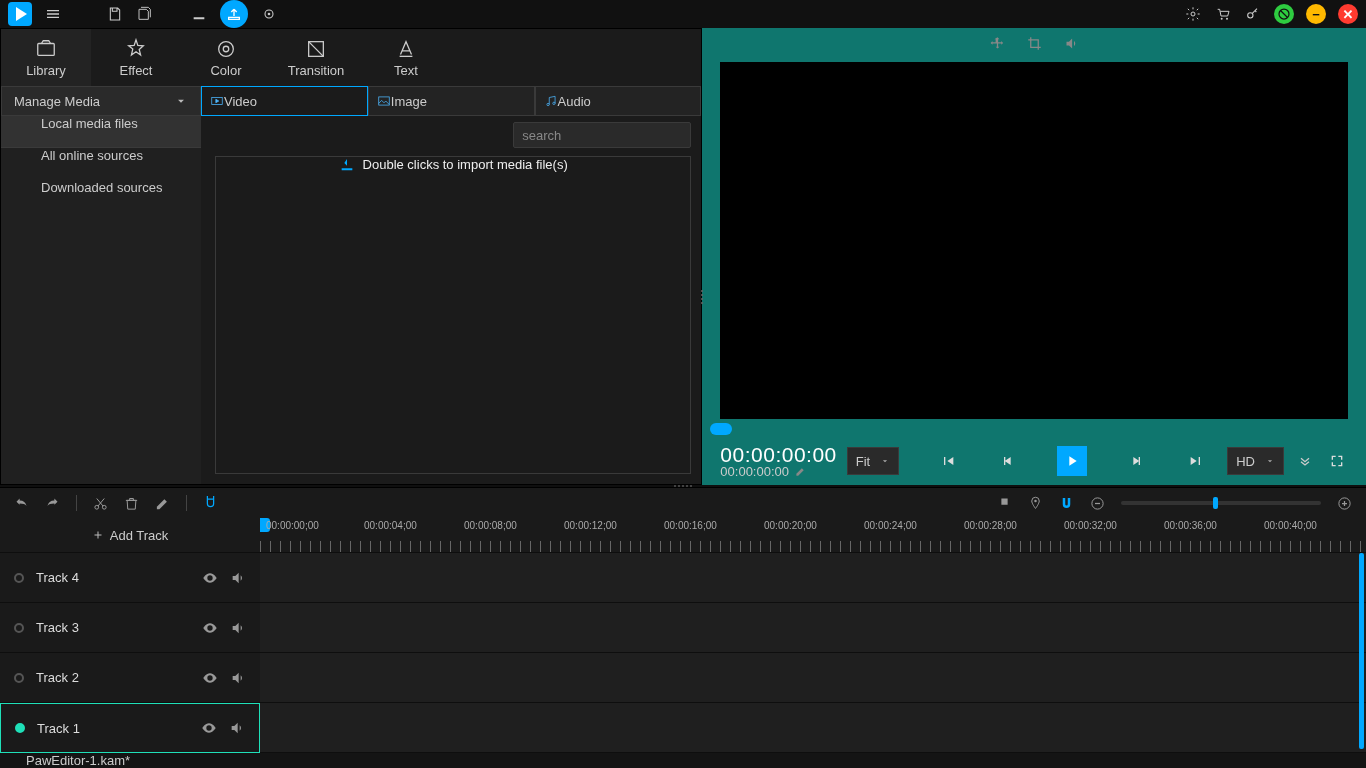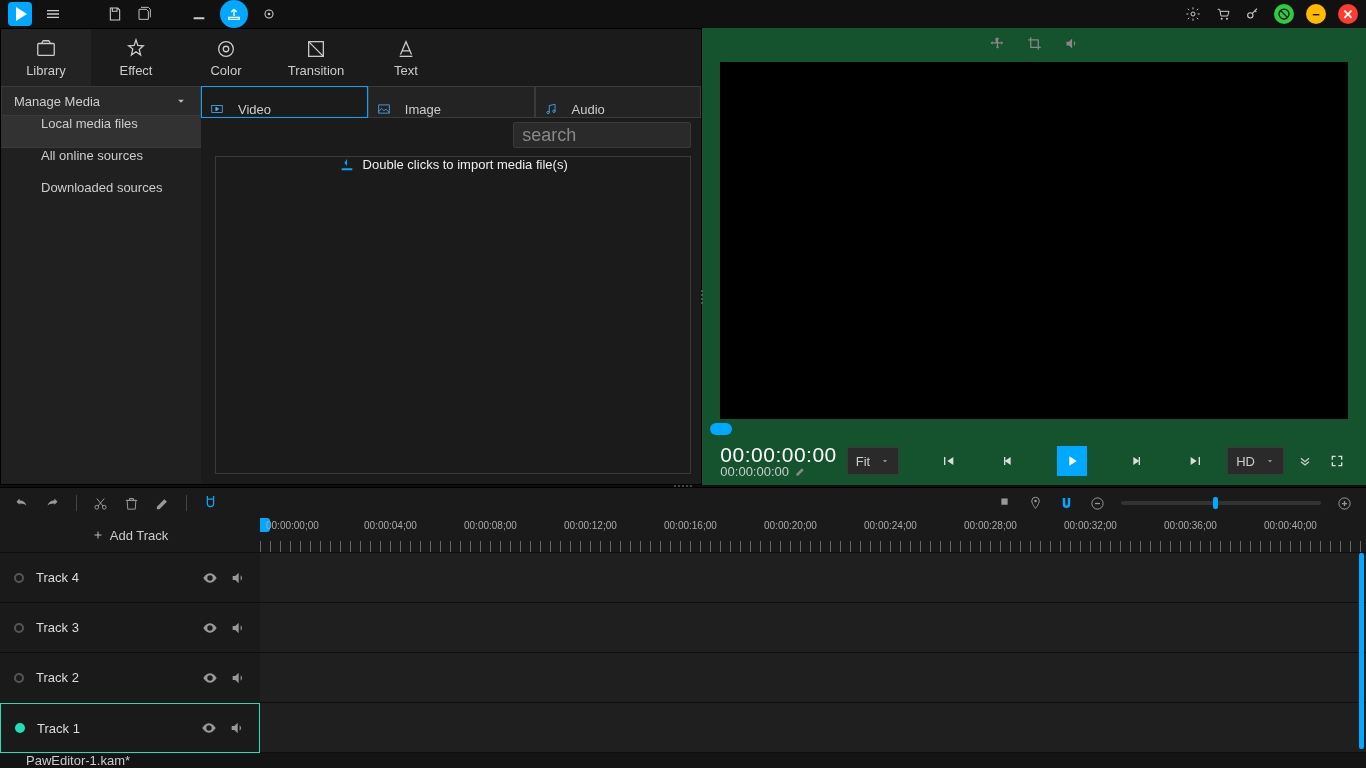--- a/index.html
+++ b/index.html
@@ -24,35 +24,35 @@
 .tab.active{background:#232323;color:#eee}
 .tab svg{width:22px;height:22px;fill:none;stroke:currentColor;stroke-width:1.4}
 .mediarow{display:flex;height:398px}
 .sidebar{width:200px;background:#202020;display:flex;flex-direction:column}
 .mm{height:30px;background:#2a2a2a;border:1px solid #3a3a3a;display:flex;align-items:center;padding:0 12px;justify-content:space-between;cursor:pointer}
 .mm svg{width:14px;height:14px;fill:#bbb}
 .sb-item{height:32px;display:flex;padding-left:40px;color:#bbb;cursor:pointer}
 .sb-item.active{background:#323232;color:#fff;border-bottom:1px solid #3a3a3a}
 .centerpane{flex:1;display:flex;flex-direction:column;position:relative}
 .mediatabs{height:30px;display:flex}
-.mtab{flex:1;border:1px solid #3a3a3a;display:flex;gap:14px;padding:15px 8px;color:#bbb;cursor:pointer;background:#232323}
+.mtab{flex:1;border:1px solid #3a3a3a;display:flex;align-items:center;gap:0;padding:0 8px;color:#bbb;cursor:pointer;background:#232323}
 .mtab.active{border:1px solid #00a8ff;background:#1b1b1b}
 .mtab svg{width:14px;height:14px;fill:none;stroke:#4db8ff;stroke-width:1.3}
 .searchrow{display:flex;justify-content:flex-end;padding:6px 10px}
 .searchbox{width:178px;height:26px;background:#2a2a2a;border:1px solid #3a3a3a;border-radius:2px;display:flex;align-items:center;padding:0 8px}
-.searchbox input{flex:1;background:transparent;border:none;outline:none;color:#ddd;font-size:18px}
+.searchbox input{flex:1;background:transparent;border:none;outline:none;color:#ddd;font-size:13px}
 .searchbox input::placeholder{color:#888}
 .searchbox svg{width:15px;height:15px;fill:none;stroke:#aaa;stroke-width:2}
 .drop{flex:1;margin:2px 10px 10px 14px;border:1px solid #3a3a3a;display:flex;justify-content:center;gap:8px;cursor:pointer}
 .drop svg{width:16px;height:16px;fill:#00a8ff}
 .drop span{color:#eee}
 .grip{position:absolute;right:-4px;top:50%;width:4px;height:24px;display:flex;flex-direction:column;gap:2px;justify-content:center}
 .grip i{width:2px;height:2px;background:#666;border-radius:50%}
 
-.right{flex:1;background:#14532d;display:flex;flex-direction:column}
+.right{flex:1;background:#0f766e;display:flex;flex-direction:column}
 .pvtools{height:30px;display:flex;align-items:center;justify-content:center;gap:22px}
 .pvtools svg{width:15px;height:15px;fill:#888;cursor:pointer}
 .viewport{flex:1;margin:4px 18px 2px 18px;background:#000}
 .scrub{height:16px;display:flex;align-items:center;padding-left:8px}
 .knob{width:22px;height:12px;background:#00a8ff;border-radius:6px;cursor:pointer}
 .pctrl{height:48px;display:flex;align-items:center;padding:0 18px;gap:10px}
 .tcbox{display:flex;flex-direction:column;line-height:1}
 .tc-main{font-size:21px;color:#fff;font-weight:500;letter-spacing:0.5px}
 .tc-sub{font-size:11px;color:#888;display:flex;align-items:center;gap:6px}
 .tc-sub svg{width:11px;height:11px;fill:#888;cursor:pointer}

